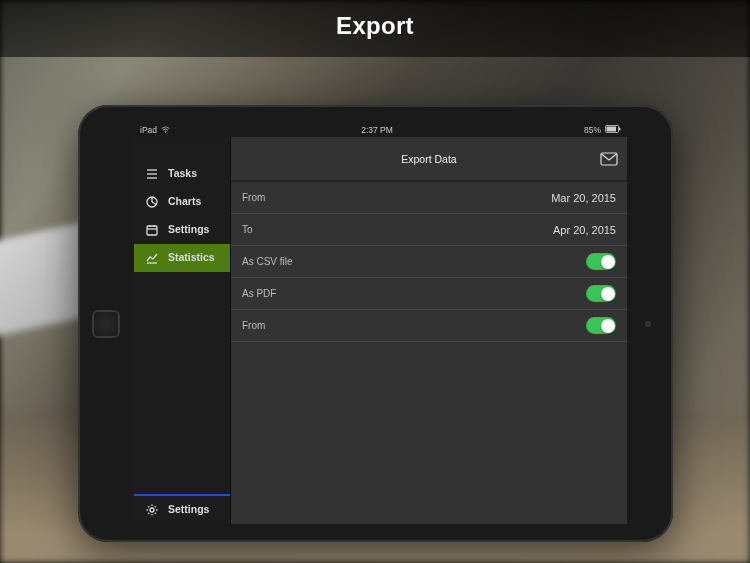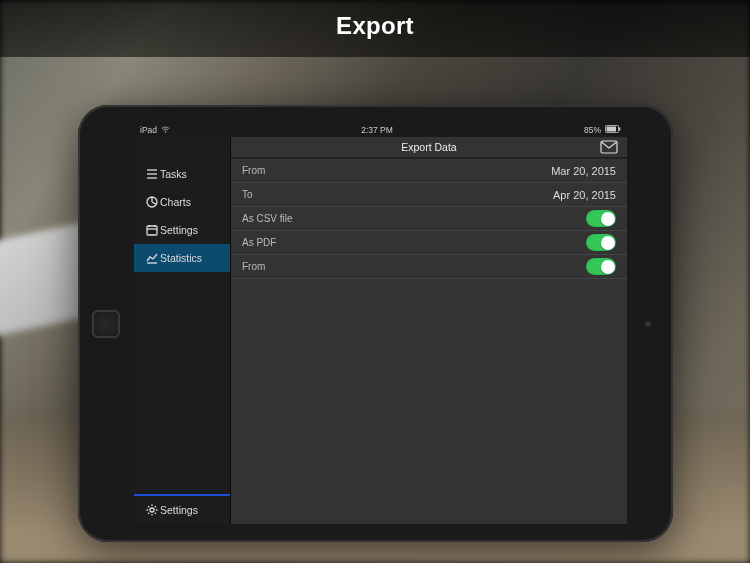--- a/index.html
+++ b/index.html
@@ -106,67 +106,67 @@
     .sidebar {
       width: 97px;
       background: #1c1c1c;
       display: flex;
       flex-direction: column;
       border-right: 1px solid #0a0a0a;
     }
     .sidebar-main { flex: 1; padding-top: 23px; }
     .sidebar-item {
       display: flex;
-      align-items: center;
-      gap: 1px;
+      align-items: flex-start;
+      gap: 9px;
       padding: 7px 11px;
       color: #ddd;
       font-size: 10.5px;
-      font-weight: 400;
+      font-weight: 700;
       cursor: pointer;
     }
     .sidebar-item.selected {
-      background: #0c4a6e;
+      background: #4d7c0f;
     }
     .sidebar-item .icon {
       width: 14px; height: 14px;
       display: flex; align-items: center; justify-content: center;
     }
     .sidebar-item .icon svg { width: 14px; height: 14px; stroke: #ddd; fill: none; stroke-width: 1.3; }
     .sidebar-footer {
       border-top: 2px solid #1d4ed8;
     }
 
     .main {
       flex: 1;
       display: flex;
       flex-direction: column;
       background: #333333;
     }
     .main-header {
-      height: 21px;
+      height: 44px;
       display: flex;
       align-items: center;
       justify-content: center;
       position: relative;
       border-bottom: 1px solid #222;
     }
     .main-header-title { color: #eee; font-size: 10.5px; font-weight: 300; }
     .mail-btn {
       position: absolute;
       right: 9px; top: 50%;
       transform: translateY(-50%);
       width: 18px; height: 14px;
       cursor: pointer;
     }
     .mail-btn svg { width: 18px; height: 14px; stroke: #ddd; fill: none; stroke-width: 1.2; }
 
     .rows { }
     .row {
-      height: 24px;
+      height: 32px;
       display: flex;
       align-items: center;
       justify-content: space-between;
       padding: 0 11px;
       border-bottom: 1px solid #444;
       color: #bbb;
       font-size: 10px;
       font-weight: 300;
     }
     .row .value { color: #ddd; font-size: 11px; }

